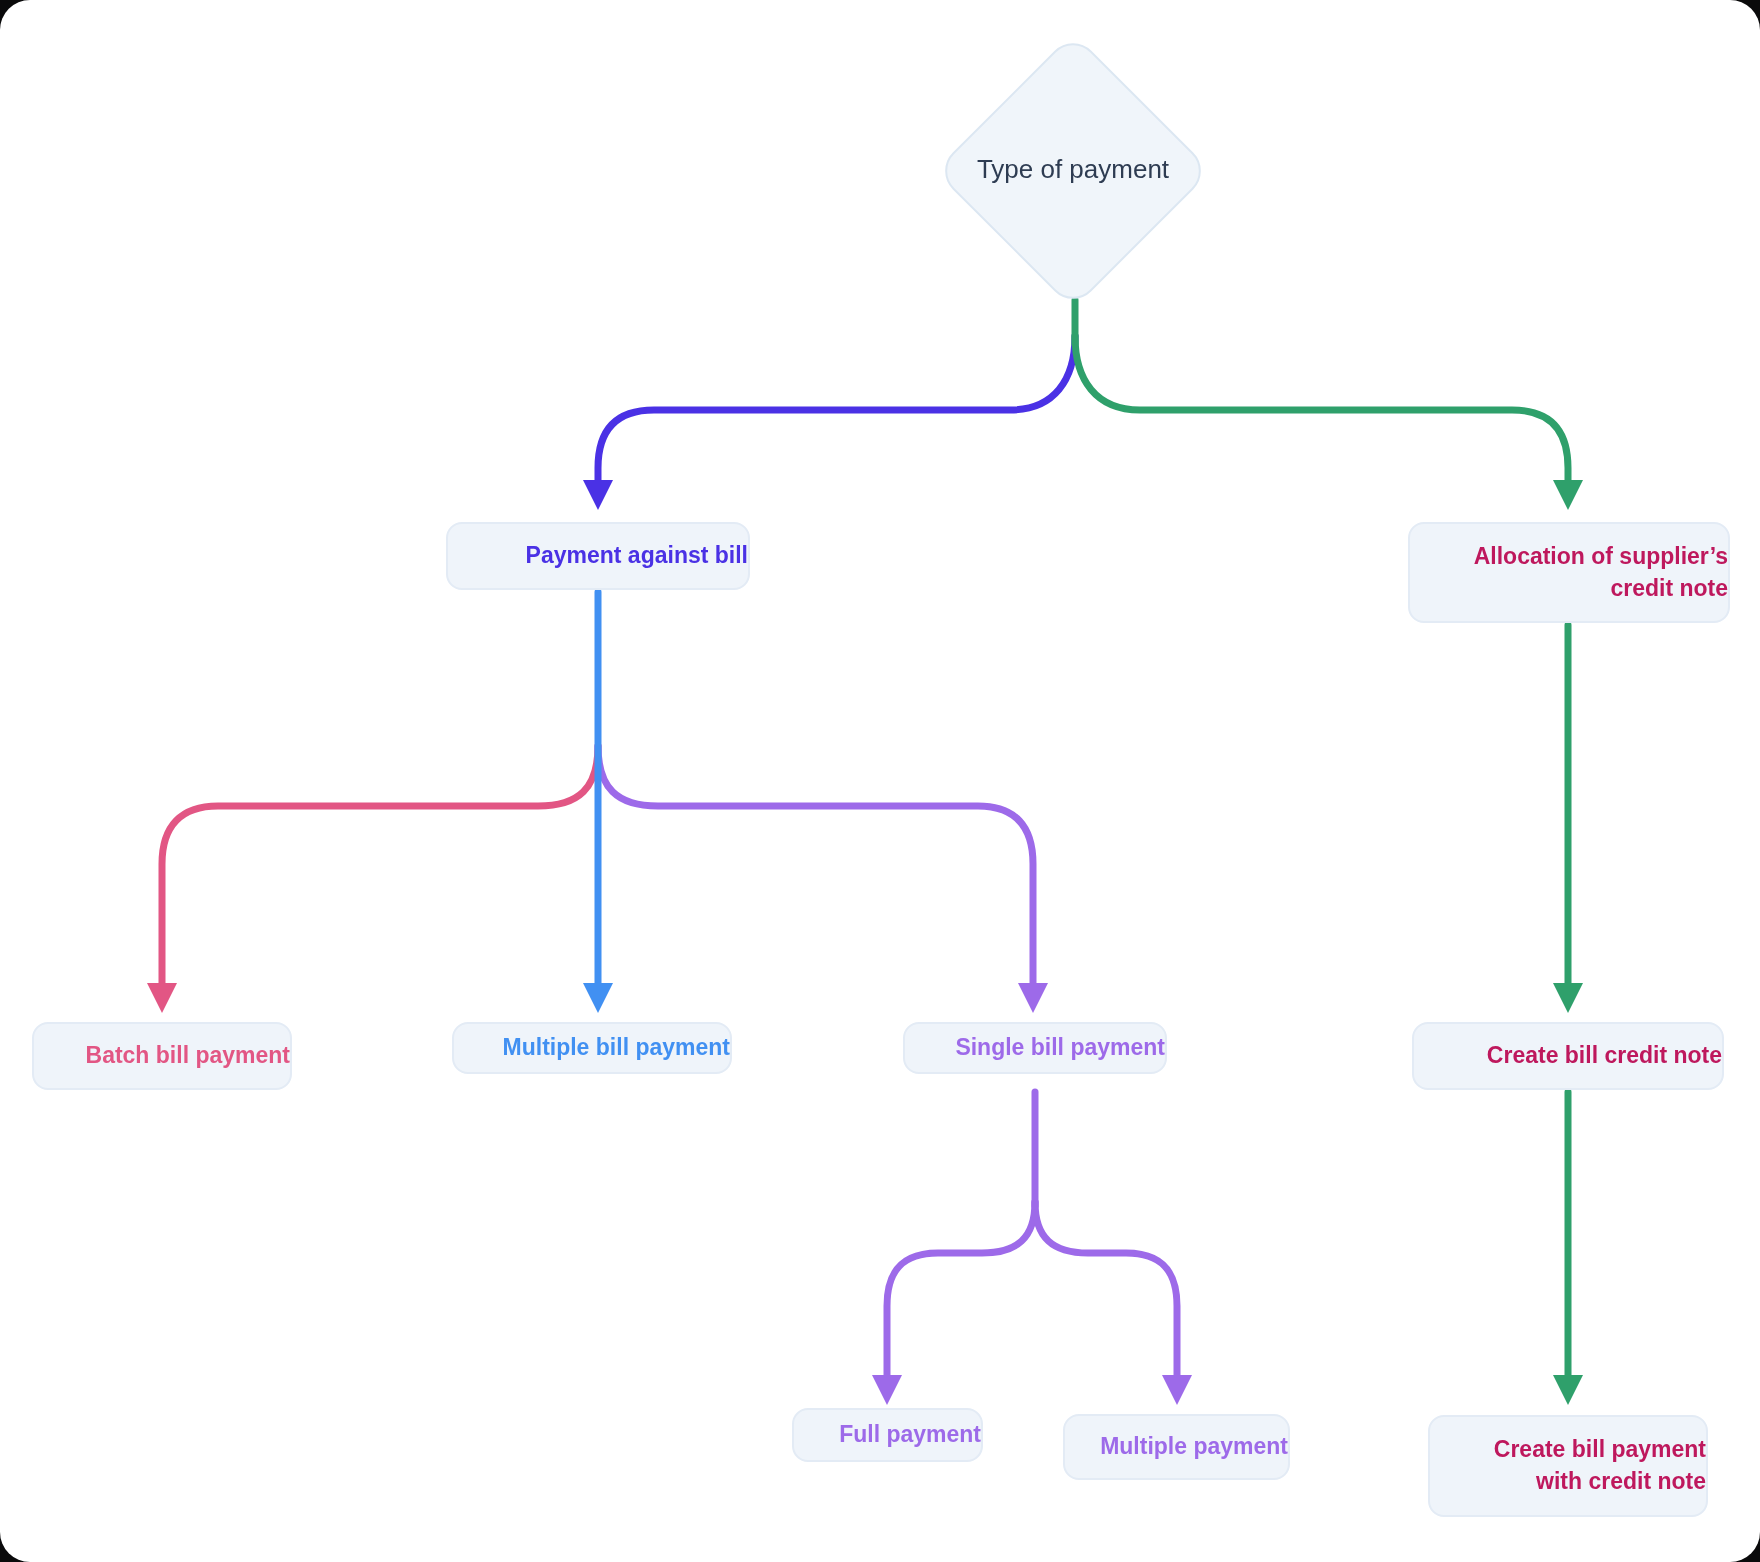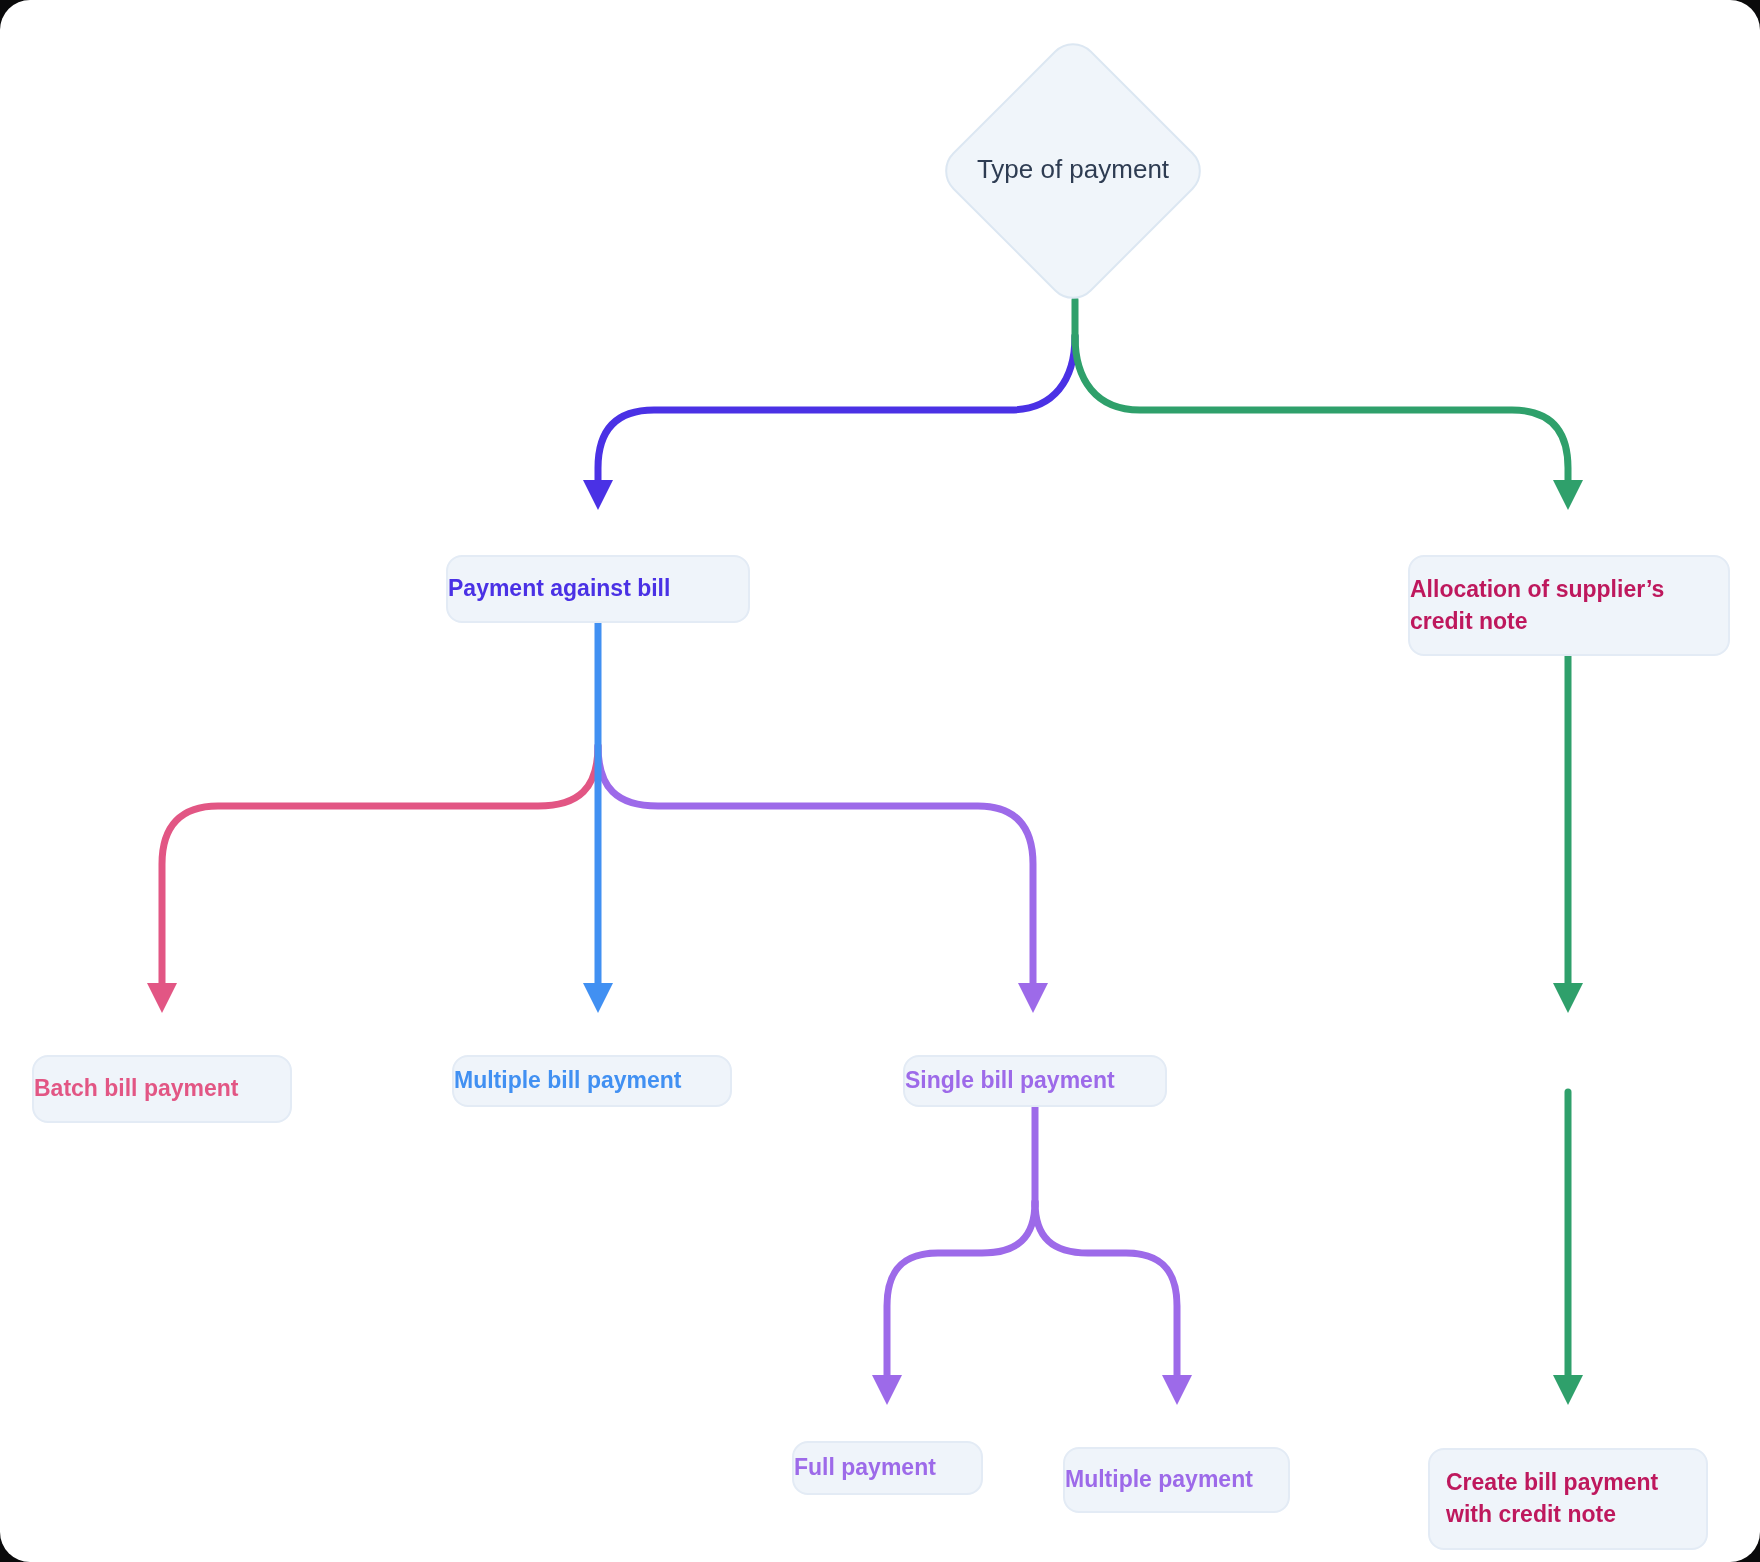--- a/index.html
+++ b/index.html
@@ -17,23 +17,23 @@
     position:absolute;left:975px;top:73px;width:196px;height:196px;
     background:#F0F5FA;border:2px solid #DCE7F2;border-radius:26px;
     transform:rotate(45deg);box-sizing:border-box;
   }
   .diamond-label{
     position:absolute;left:933px;top:154px;width:280px;
     text-align:center;font-size:26px;font-weight:400;color:#2E3C52;
   }
   .node{
     position:absolute;box-sizing:border-box;
-    display:flex;flex-direction:column;align-items:flex-start;justify-content:center;
+    display:flex;flex-direction:column;align-items:flex-end;justify-content:center;
     background:#EFF4FA;border:2px solid #E3EBF5;border-radius:16px;
-    font-size:23px;font-weight:700;line-height:1.38;margin-top:33px;
+    font-size:23px;font-weight:700;line-height:1.38;
   }
   .node span{white-space:nowrap;}
   .c-indigo{color:#4A31E5;}
   .c-green{color:#be185d;}
   .c-blue{color:#4190F2;}
   .c-pink{color:#E25684;}
   .c-purple{color:#9D6AE9;}
 </style>
 </head>
 <body>
@@ -84,20 +84,23 @@
   </div>
 
   <div class="node c-blue" style="left:452px;top:1022px;width:280px;height:52px;">
     <span>Multiple bill payment</span>
   </div>
 
   <div class="node c-purple" style="left:903px;top:1022px;width:264px;height:52px;">
     <span>Single bill payment</span>
   </div>
 
+  <div class="node c-green" style="left:1412px;top:1022px;width:312px;height:68px;">
+    <span>Create bill credit note</span>
+  </div>
 
   <div class="node c-purple" style="left:792px;top:1408px;width:191px;height:54px;">
     <span>Full payment</span>
   </div>
 
   <div class="node c-purple" style="left:1063px;top:1414px;width:227px;height:66px;">
     <span>Multiple payment</span>
   </div>
 
   <div class="node c-green" style="left:1428px;top:1415px;width:280px;height:102px;padding-left:16px;">

